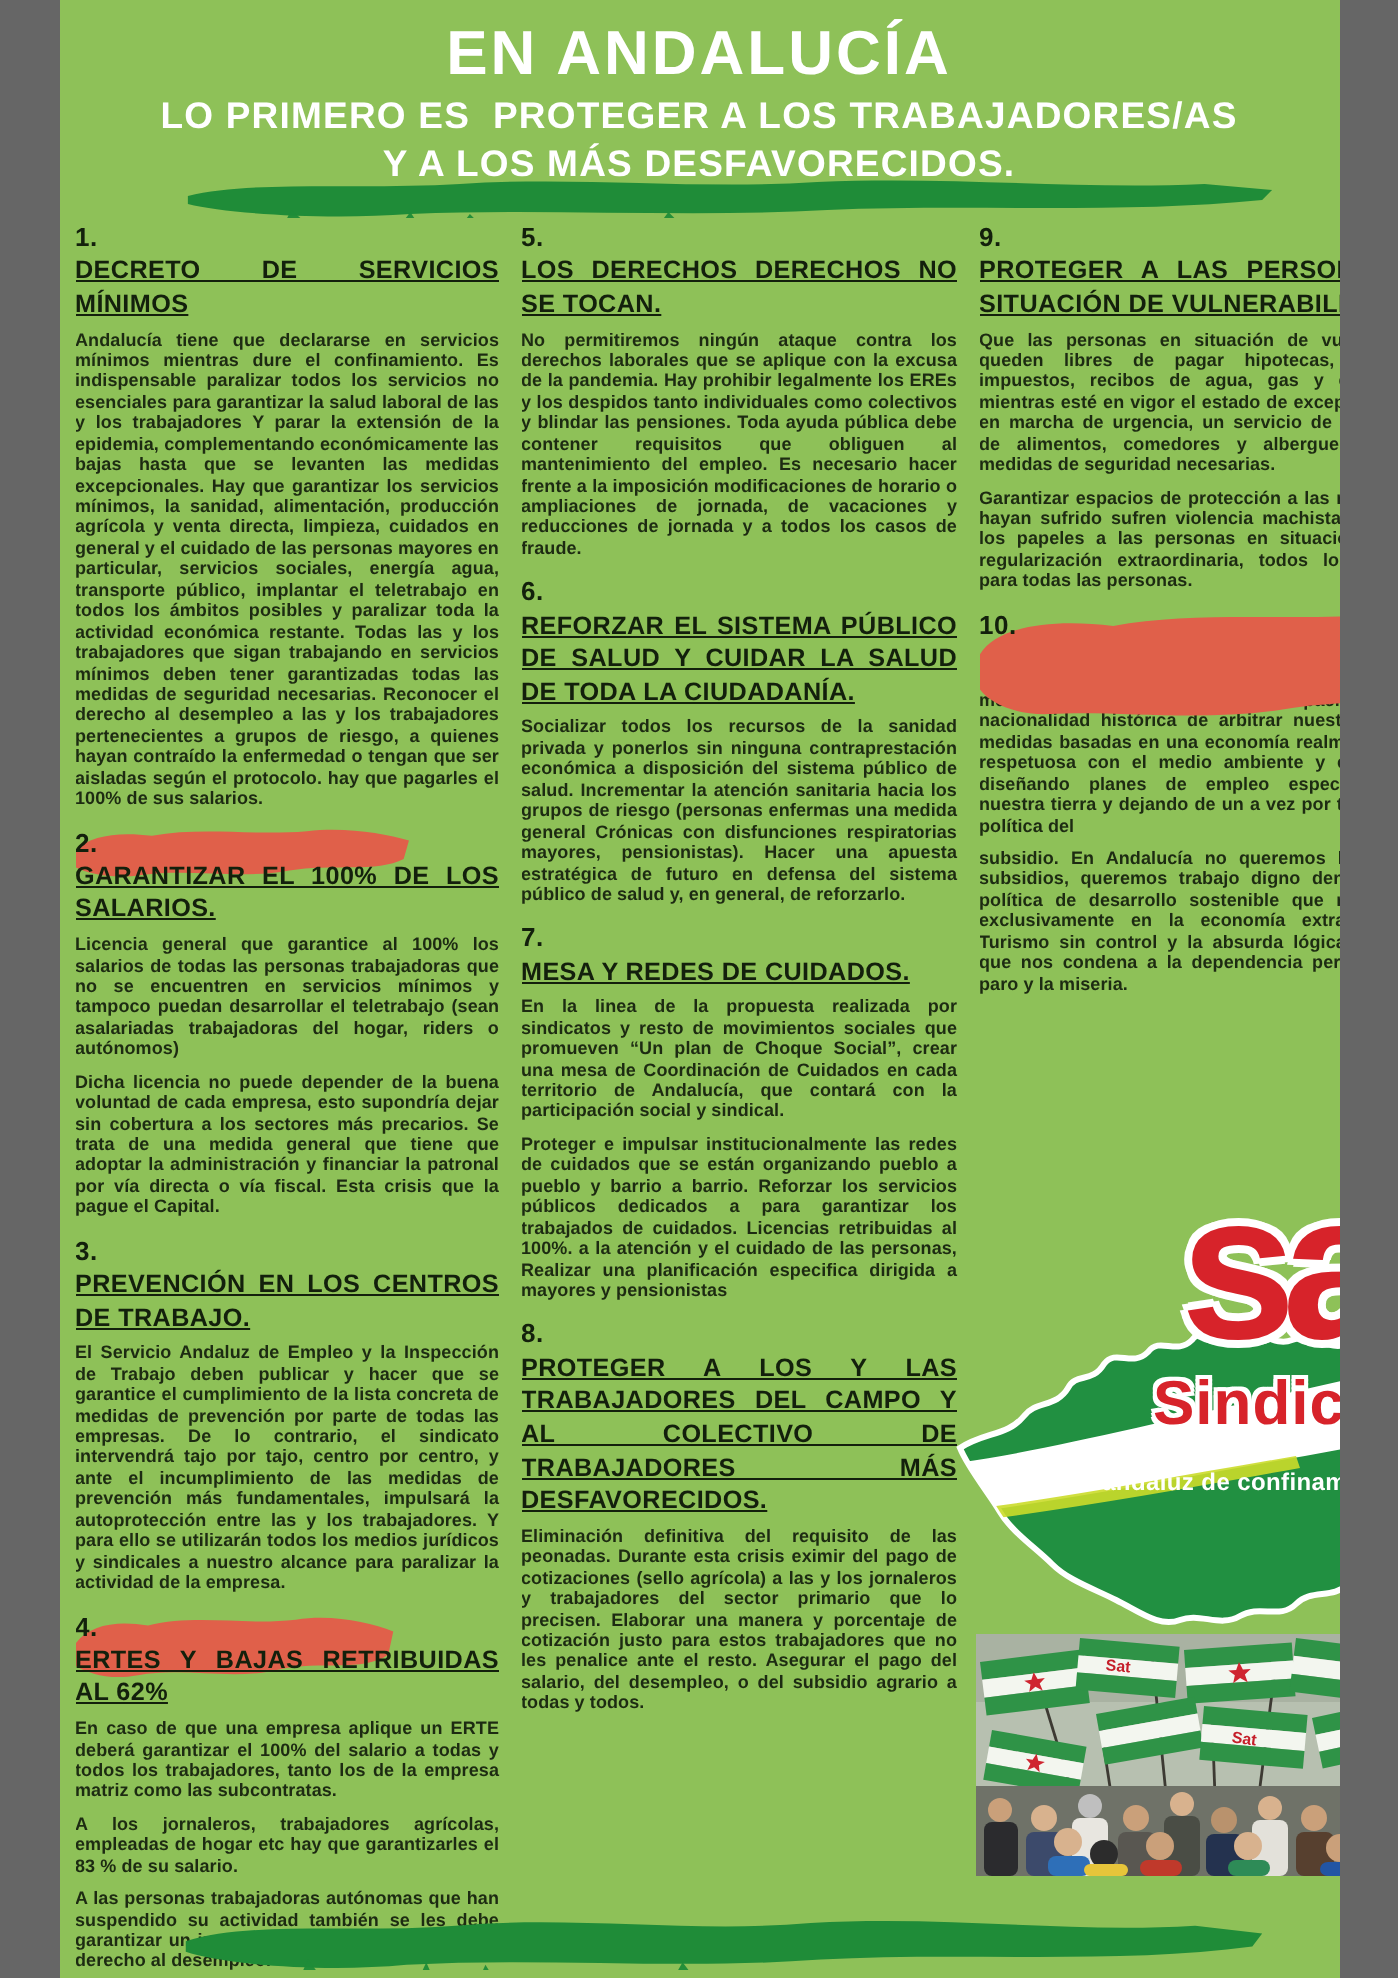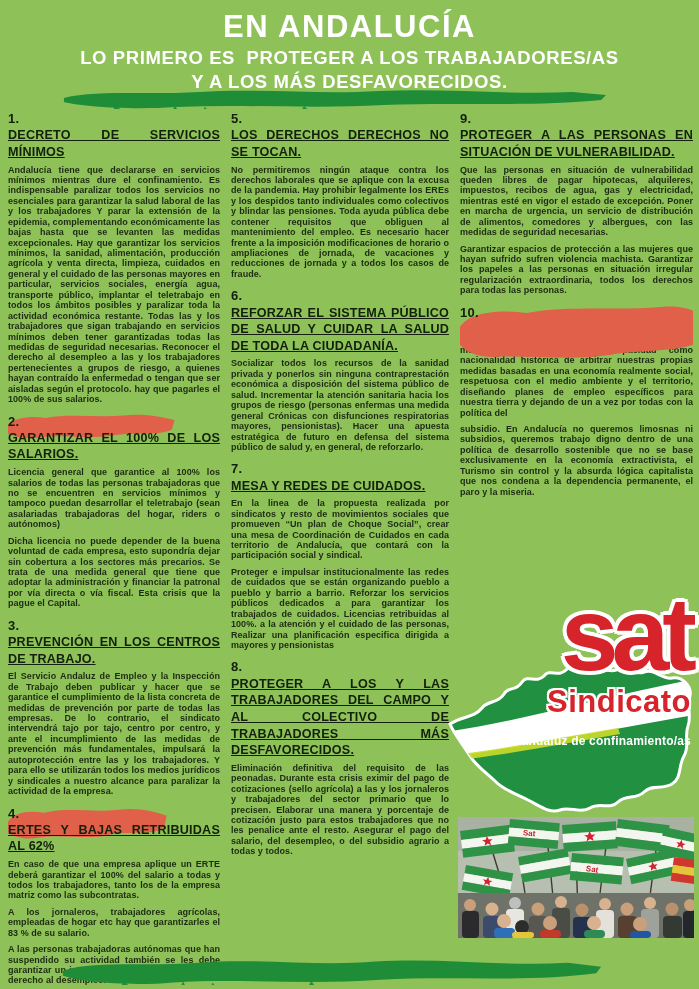--- a/index.html
+++ b/index.html
@@ -1,17 +1,17 @@
 <!DOCTYPE html>
 <html><head>
 <meta charset="utf-8">
 <style>
   html,body { margin:0; padding:0; background:#666; }
   .page {
-    position:relative; width:699px; height:989px; margin:0 auto;
+    position:relative; width:640px; height:989px; margin:0 auto;
     background:#8ec158; overflow:hidden;
     font-family:"Liberation Sans", sans-serif;
     -webkit-font-smoothing:antialiased;
   }
   
   .header { position:absolute; top:11px; left:0; right:0; text-align:center; color:#ffffff; }
   .header-title { font-size:31px; font-weight:bold; letter-spacing:1.5px; line-height:1.05; margin:0; }
   .header-sub { font-size:18.5px; font-weight:bold; letter-spacing:0.6px; line-height:1.15; margin-top:3px; white-space:pre; }
   .brush-top { position:absolute; left:56px; top:86px; width:556px; height:23px; fill:#1f8c38; }
   .brush-bottom { position:absolute; left:55px; top:955px; width:552px; height:30px; fill:#1f8c38; }

